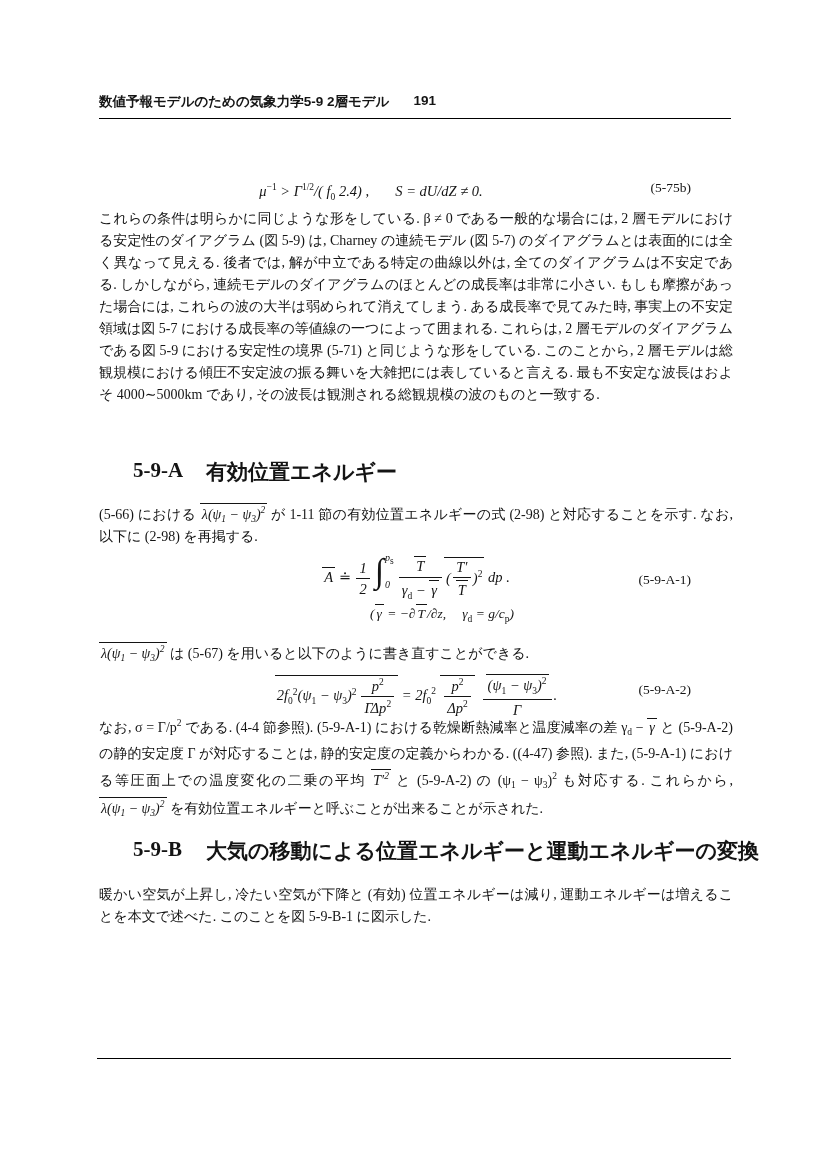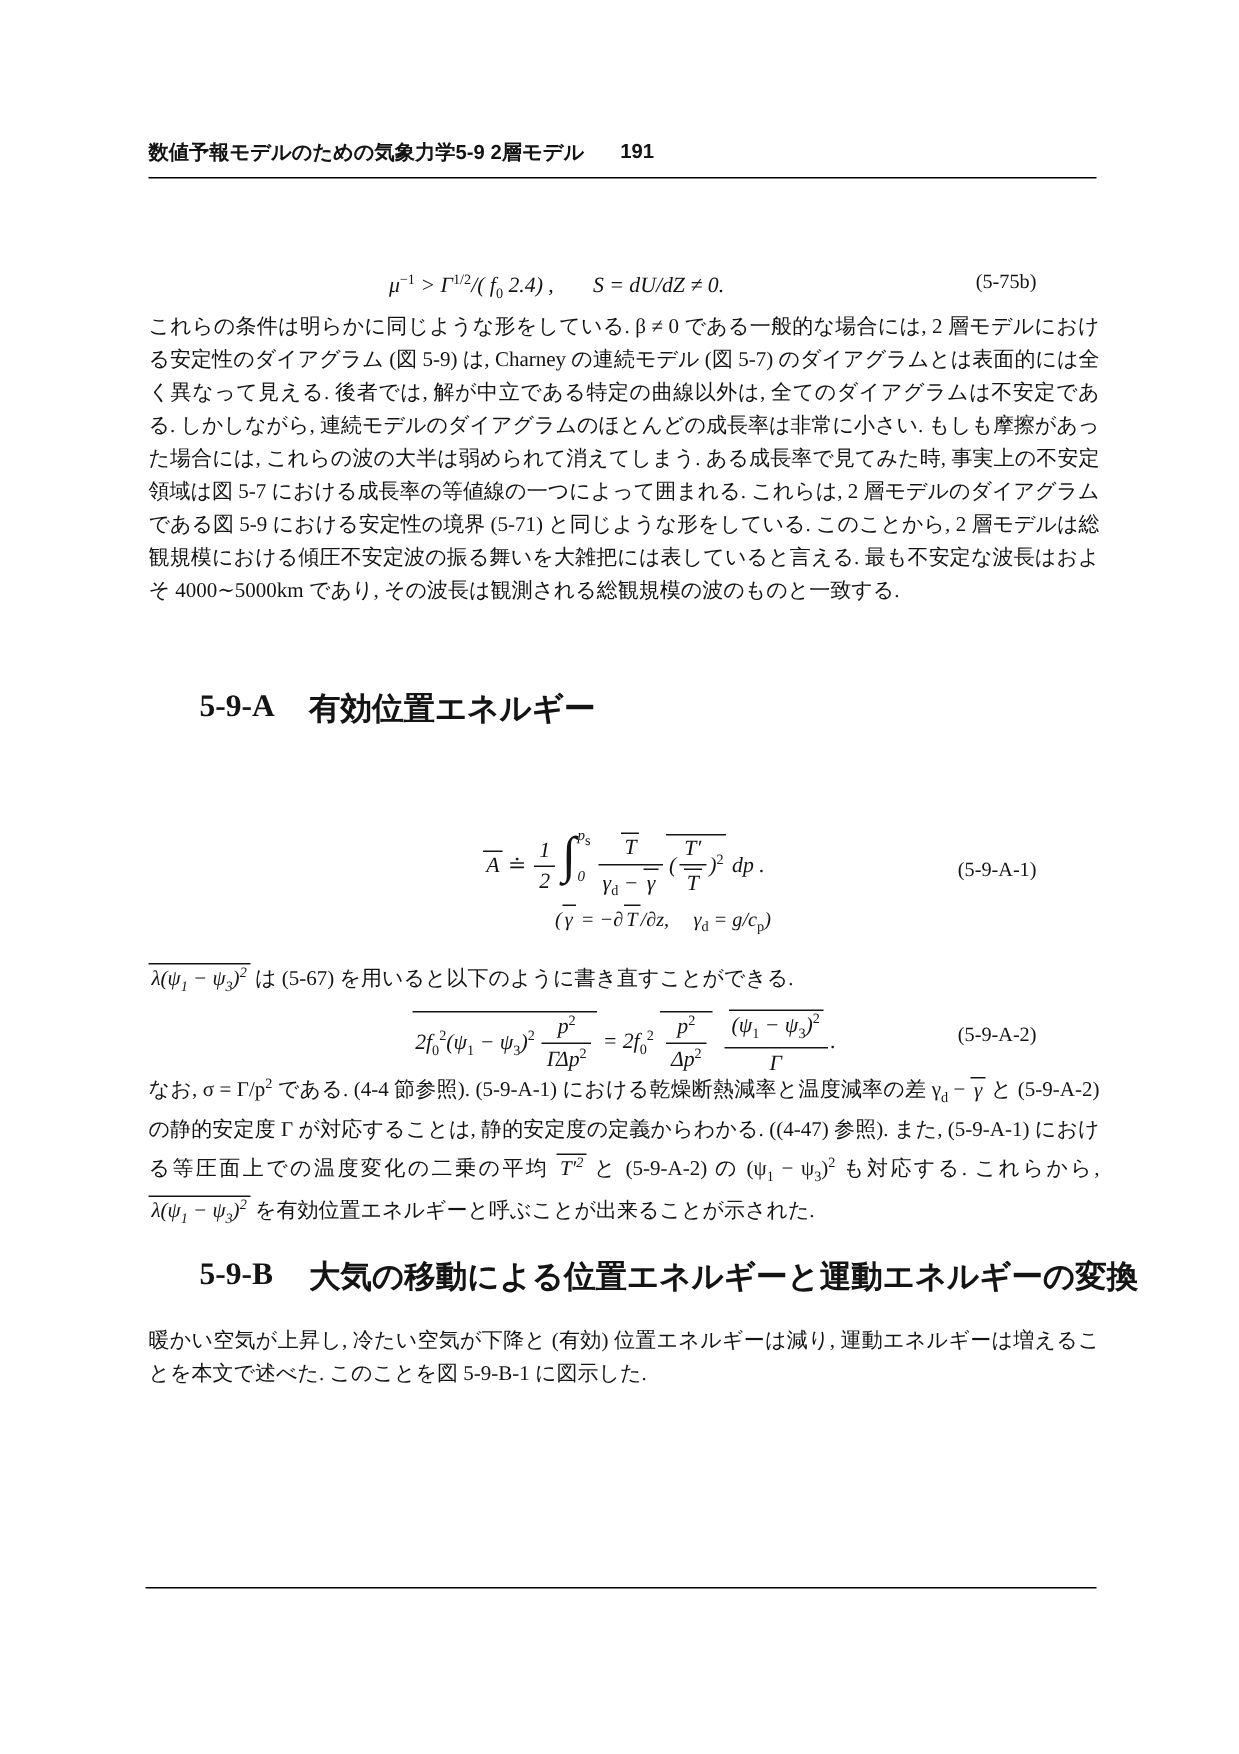--- a/index.html
+++ b/index.html
@@ -68,20 +68,21 @@
     <span class="eq-tag" style="top:8px;">(5-75b)</span>
   </div>
 
   <p class="para" style="top:208px;">これらの条件は明らかに同じような形をしている. β ≠ 0 である一般的な場合には, 2 層モデルにおける安定性のダイアグラム (図 5-9) は, Charney の連続モデル (図 5-7) のダイアグラムとは表面的には全く異なって見える. 後者では, 解が中立である特定の曲線以外は, 全てのダイアグラムは不安定である. しかしながら, 連続モデルのダイアグラムのほとんどの成長率は非常に小さい. もしも摩擦があった場合には, これらの波の大半は弱められて消えてしまう. ある成長率で見てみた時, 事実上の不安定領域は図 5-7 における成長率の等値線の一つによって囲まれる. これらは, 2 層モデルのダイアグラムである図 5-9 における安定性の境界 (5-71) と同じような形をしている. このことから, 2 層モデルは総観規模における傾圧不安定波の振る舞いを大雑把には表していると言える. 最も不安定な波長はおよそ 4000∼5000km であり, その波長は観測される総観規模の波のものと一致する.</p>
 
   <div class="sec-head" style="top:458px;">
     <span class="sec-num">5-9-A</span>
     <span class="sec-title">有効位置エネルギー</span>
   </div>
 
+  <p class="para" style="top:503px;"><span class="m-txt">(5-66) における </span><span class="m-ol"><span class="m-txt">λ(ψ</span><sub>1</sub><span class="m-txt"> − ψ</span><sub>3</sub><span class="m-txt">)</span><sup>2</sup></span><span class="m-txt"> が 1-11 節の有効位置エネルギーの式 (2-98) と対応することを示す. なお, 以下に (2-98) を再掲する.</span></p>
 
   <div class="eq" style="top:552px;">
     <div class="eq-col">
       <span class="eq-math"><span class="m-ol"><span class="m-txt">A</span></span><span class="m-txt"> ≐ </span><span class="m-frac"><span class="m-num"><span class="m-txt">1</span></span><span class="m-den"><span class="m-txt">2</span></span></span><span class="m-int">
             <span class="m-int-s">∫</span>
             <span class="m-int-l">
               <span class="m-int-hi"><span class="m-txt">p</span><sub>s</sub></span>
               <span class="m-int-lo"><span class="m-txt">0</span></span>
             </span>
           </span><span class="m-frac"><span class="m-num"><span class="m-ol"><span class="m-txt">T</span></span></span><span class="m-den"><span class="m-txt">γ</span><sub>d</sub><span class="m-txt"> − </span><span class="m-ol"><span class="m-txt">γ</span></span></span></span><span class="m-ol"><span class="m-txt">(</span><span class="m-frac"><span class="m-num"><span class="m-txt">T′</span></span><span class="m-den"><span class="m-ol"><span class="m-txt">T</span></span></span></span><span class="m-txt">)</span><sup>2</sup></span><span class="m-txt"> dp .</span></span>

